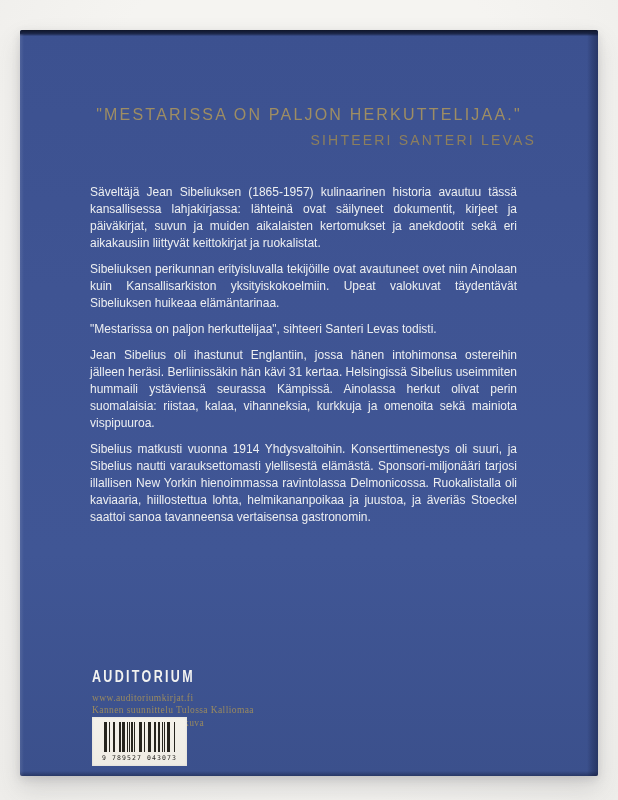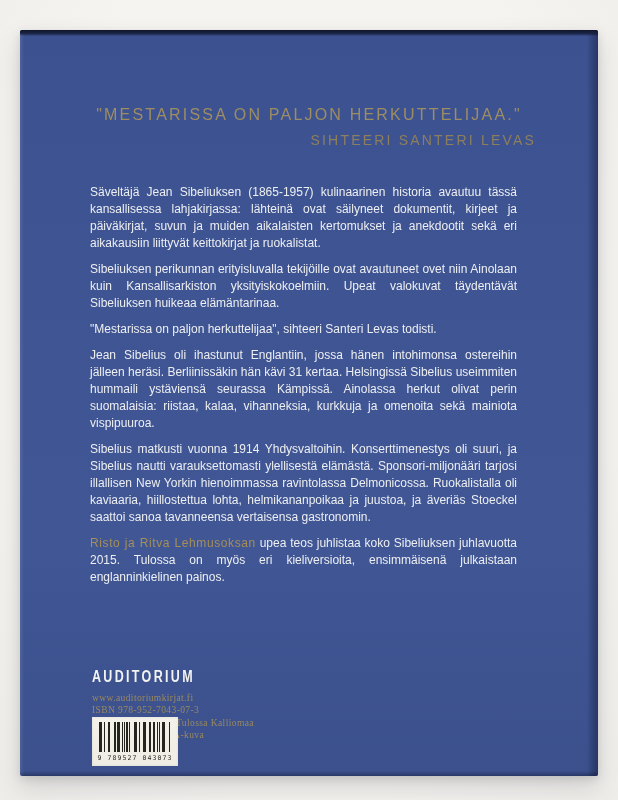--- a/index.html
+++ b/index.html
@@ -113,21 +113,21 @@
     line-height: 12.3px;
     letter-spacing: 0.4px;
     color: #9a8a5f;
     font-family: Liberation Serif, serif;
   }
 
   .barcode-label {
     position: absolute;
     left: 72px;
     top: 687px;
-    width: 86px;
+    width: 95px;
     height: 49px;
     background: linear-gradient(180deg, #f4f1ea 0%, #efece4 100%);
     box-shadow: inset 0 0 3px rgba(0,0,0,0.08);
     display: flex;
     flex-direction: column;
     align-items: center;
     justify-content: flex-start;
     padding-top: 5px;
     box-sizing: border-box;
   }
@@ -161,27 +161,25 @@
     <div class="headline">"MESTARISSA ON PALJON HERKUTTELIJAA."</div>
 
     <div class="attribution">SIHTEERI SANTERI LEVAS</div>
 
     <div class="body-text">
       <p>Säveltäjä Jean Sibeliuksen (1865-1957) kulinaarinen historia avautuu tässä kansallisessa lahjakirjassa: lähteinä ovat säilyneet dokumentit, kirjeet ja päiväkirjat, suvun ja muiden aikalaisten kertomukset ja anekdootit sekä eri aikakausiin liittyvät keittokirjat ja ruokalistat.</p>
       <p>Sibeliuksen perikunnan erityisluvalla tekijöille ovat avautuneet ovet niin Ainolaan kuin Kansallisarkiston yksityiskokoelmiin. Upeat valokuvat täydentävät Sibeliuksen huikeaa elämäntarinaa.</p>
       <p>"Mestarissa on paljon herkuttelijaa", sihteeri Santeri Levas todisti.</p>
       <p>Jean Sibelius oli ihastunut Englantiin, jossa hänen intohimonsa ostereihin jälleen heräsi. Berliinissäkin hän kävi 31 kertaa. Helsingissä Sibelius useimmiten hummaili ystäviensä seurassa Kämpissä. Ainolassa herkut olivat perin suomalaisia: riistaa, kalaa, vihanneksia, kurkkuja ja omenoita sekä mainiota vispipuuroa.</p>
       <p>Sibelius matkusti vuonna 1914 Yhdysvaltoihin. Konserttimenestys oli suuri, ja Sibelius nautti varauksettomasti ylellisestä elämästä. Sponsori-miljonääri tarjosi illallisen New Yorkin hienoimmassa ravintolassa Delmonicossa. Ruokalistalla oli kaviaaria, hiillostettua lohta, helmikananpoikaa ja juustoa, ja äveriäs Stoeckel saattoi sanoa tavanneensa vertaisensa gastronomin.</p>
-      <p><span class="author-names">Risto ja Ritva Lehmusoksan</span><span> upea teos juhlistaa koko Sibeliuksen juhlavuotta 2015. Tulossa on myös eri kieliversioita, ensimmäisenä julkaistaan englanninkielinen painos.</span></p>
     </div>
 
     <div class="publisher">
       <div class="publisher-logo">AUDITORIUM</div>
       <div class="publisher-line">www.auditoriumkirjat.fi</div>
-      <div class="publisher-line">ISBN 978-952-7043-07-3</div>
       <div class="publisher-line">Kannen suunnittelu Tulossa Kalliomaa</div>
       <div class="publisher-line">Kannen valokuva SA-kuva</div>
     </div>
 
     <div class="barcode-label">
       <div class="barcode-bars"></div>
       <div class="barcode-number">9 789527 043073</div>
     </div>
   </div>
 </div>

